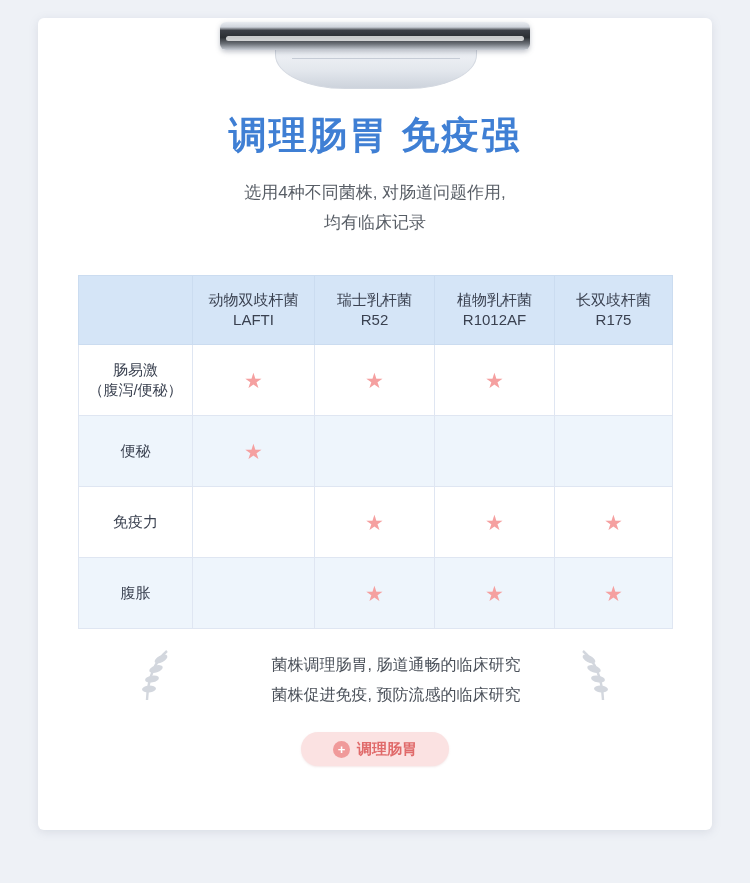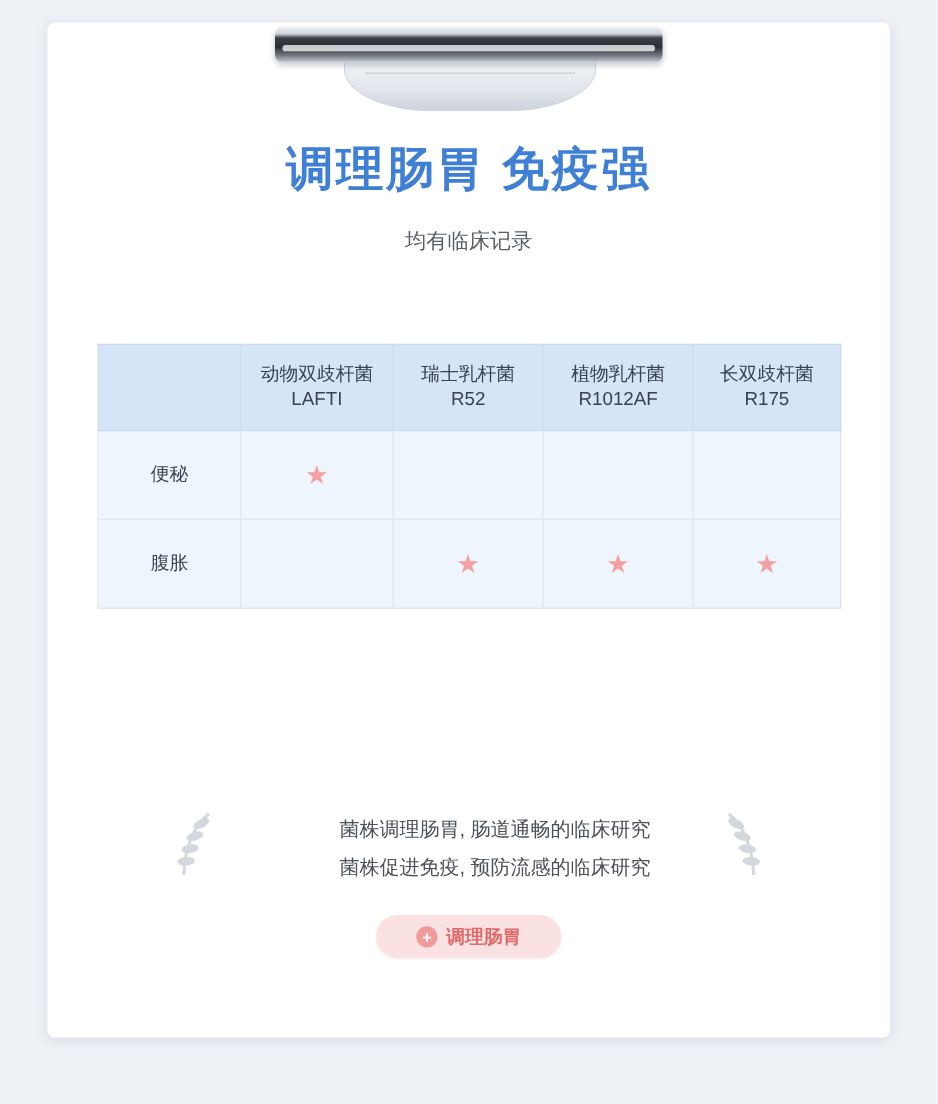--- a/index.html
+++ b/index.html
@@ -237,20 +237,21 @@
       <div class="clip-tongue-line"></div>
     </div>
     <div class="clip-bar">
       <div class="clip-bar-hl"></div>
     </div>
   </div>
 
   <div class="title">调理肠胃 免疫强</div>
 
   <div class="subtitle">
+    <span>选用4种不同菌株, 对肠道问题作用,</span>
     <span>均有临床记录</span>
   </div>
 
   <div class="table-wrap">
     <table class="matrix">
       <colgroup>
         <col class="c0">
           <col class="c1">
           <col class="c2">
           <col class="c3">
@@ -271,26 +272,43 @@
             <span class="l1">植物乳杆菌</span>
             <span class="l2">R1012AF</span>
           </th>
           <th>
             <span class="l1">长双歧杆菌</span>
             <span class="l2">R175</span>
           </th>
         </tr>
       </thead>
       <tbody>
+        <tr>
+          <td class="rowlabel">
+            <span>肠易激</span><br>
+            <span>（腹泻/便秘）</span>
+          </td>
+          <td><span class="star">★</span></td>
+          <td><span class="star">★</span></td>
+          <td><span class="star">★</span></td>
+          <td><span class="star empty">★</span></td>
+        </tr>
         <tr class="alt">
           <td class="rowlabel">便秘</td>
           <td><span class="star">★</span></td>
           <td><span class="star empty">★</span></td>
           <td><span class="star empty">★</span></td>
           <td><span class="star empty">★</span></td>
+        </tr>
+        <tr>
+          <td class="rowlabel">免疫力</td>
+          <td><span class="star empty">★</span></td>
+          <td><span class="star">★</span></td>
+          <td><span class="star">★</span></td>
+          <td><span class="star">★</span></td>
         </tr>
         <tr class="alt">
           <td class="rowlabel">腹胀</td>
           <td><span class="star empty">★</span></td>
           <td><span class="star">★</span></td>
           <td><span class="star">★</span></td>
           <td><span class="star">★</span></td>
         </tr>
       </tbody>
     </table>

